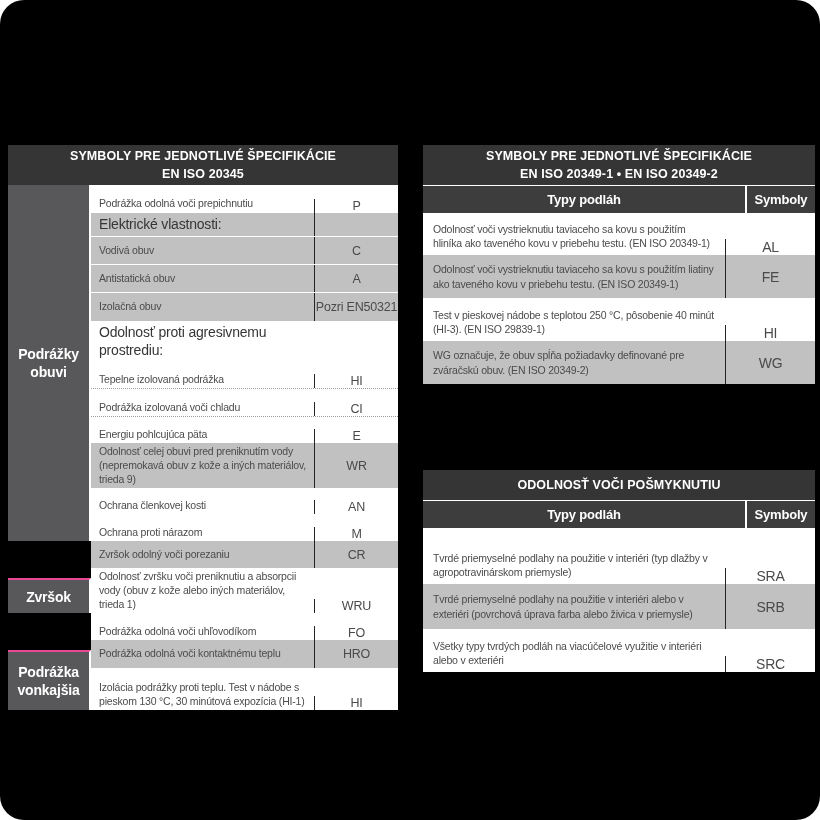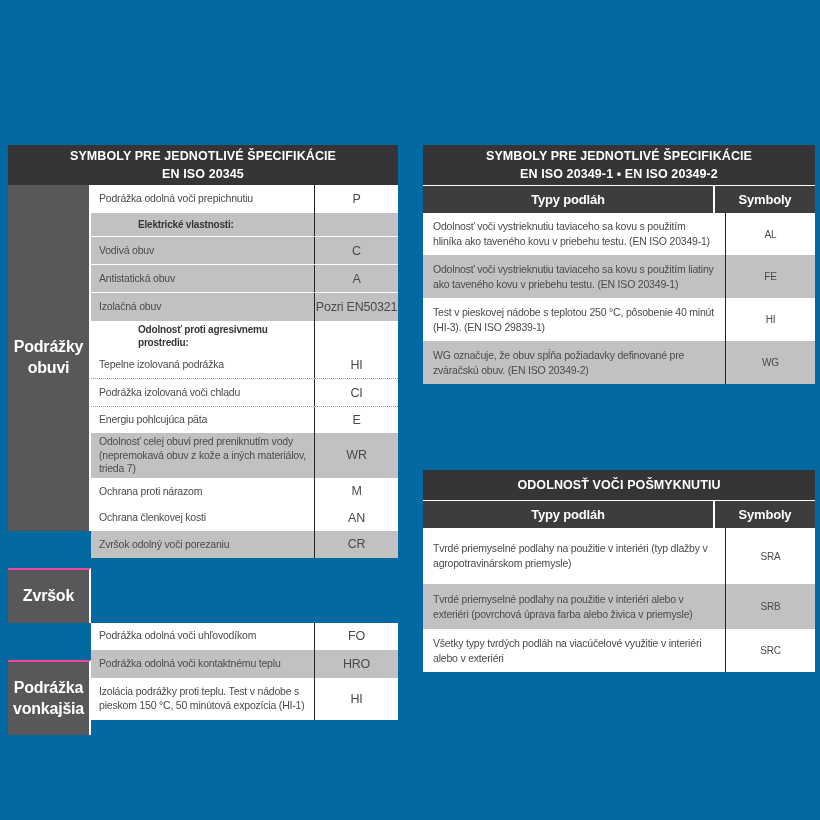--- a/index.html
+++ b/index.html
@@ -5,21 +5,21 @@
   * { margin:0; padding:0; box-sizing:border-box; }
   html,body { background:#fff; }
   body {
     font-family:"Liberation Sans", sans-serif;
     color:#4b4b4b;
     width:820px; height:820px;
     position:relative;
     overflow:hidden;
     letter-spacing:-0.2px;
   }
-  .canvas { position:absolute; inset:0; background:#0369a1; }
+  .canvas { position:absolute; inset:0; background:#000000;border-radius:24px; }
 
   
   .tbl { position:absolute; }
   .tbl-header {
     background:#353535; color:#fff;
     text-align:center; font-weight:700;
     font-size:12.5px; line-height:1.45;
     display:flex; flex-direction:column; justify-content:center;
     letter-spacing:0.1px;
   }
@@ -28,62 +28,62 @@
 
   .subheader {
     display:flex; height:28px;
     border-top:1px solid #fff;
   }
   .subheader > div {
     background:#3d3d3d; color:#fff; font-weight:700; font-size:13px;
     display:flex; align-items:center; justify-content:center;
   }
   .sub-types { flex:1; border-right:2px solid #fff; }
-  .sub-sym { width:100px; }
+  .sub-sym { width:68px; }
 
   
   .section { display:flex; }
   .side-cell {
     width:83px; background:#58585a; color:#fff;
-    font-weight:700; font-size:16px; line-height:1.3;
+    font-weight:700; font-size:14px; line-height:1.3;
     display:flex; align-items:center; justify-content:center;
     text-align:center; border-right:2px solid #fff;
-    padding:16px;
+    padding:2px;
   }
   .section.sep-top .side-cell { border-top:2px solid #ec4899;margin-top:37px; }
   .rows { flex:1; display:flex; flex-direction:column; }
   .row { display:flex; }
   .desc {
     flex:1; padding:2px 8px; font-size:10.5px; line-height:1.3;
     display:flex; flex-direction:column; justify-content:center;
     align-items:flex-start; text-align:left;
   }
   .sym {
     width:84px; border-left:1px solid #242424;
     display:flex; align-items:center; justify-content:center;
     font-size:12.5px; color:#4a4a4a;
   }
-  .row.bold .desc { font-weight:700; color:#363636; font-size:10px;margin-left:39px; }
+  .row.bold .desc { font-weight:400; color:#363636; font-size:14px; }
   .shade-g { background:#c1c1c1; }
-  .shade-w { background:#ffffff; }
+  .shade-w { background:#ffffff;align-items:flex-end; }
   .sep-wht { border-bottom:1px solid #fdfdfd; }
   .sep-dot { border-bottom:1px dotted #9a9a9a; }
   .h24 { min-height:24px; } .h26 { min-height:26px; } .h27 { min-height:27px; }
   .h28 { min-height:28px; } .h38 { min-height:38px; } .h42r { min-height:42px; }
 
   
   .rrow { display:flex; }
   .rdesc {
     flex:1; padding:4px 10px; font-size:10.5px; line-height:1.4;
     display:flex; flex-direction:column; justify-content:center;
   }
   .rsym {
     width:90px; border-left:1px solid #242424;
     display:flex; align-items:center; justify-content:center;
-    font-size:10px; color:#4a4a4a;
+    font-size:14px; color:#4a4a4a;
   }
   .rh42 { min-height:42px; } .rh43 { min-height:43px; }
   .rh56 { min-height:56px; } .rh45 { min-height:45px; }
 
   #left-table  { left:8px;  top:145px; width:390px; }
   #right-table-1 { left:423px; top:145px; width:392px; }
   #right-table-2 { left:423px; top:470px; width:392px; }
 </style>
 </head>
 <body>
@@ -129,57 +129,61 @@
         </div>
         <div class="row shade-w h28 sep-dot">
           <div class="desc">Podrážka izolovaná voči chladu</div>
           <div class="sym">CI</div>
         </div>
         <div class="row shade-w h26">
           <div class="desc">Energiu pohlcujúca päta</div>
           <div class="sym">E</div>
         </div>
         <div class="row shade-g h38">
-          <div class="desc">Odolnosť celej obuvi pred preniknutím vody (nepremokavá obuv z kože a iných materiálov, trieda 7)</div>
+          <div class="desc">Odolnosť celej obuvi pred preniknutím vody (nepremokavá obuv z kože a iných materiálov, trieda 9)</div>
           <div class="sym">WR</div>
+        </div>
+        <div class="row shade-w h26">
+          <div class="desc">Ochrana členkovej kosti</div>
+          <div class="sym">AN</div>
         </div>
         <div class="row shade-w h27">
           <div class="desc">Ochrana proti nárazom</div>
           <div class="sym">M</div>
-        </div>
-        <div class="row shade-w h26">
-          <div class="desc">Ochrana členkovej kosti</div>
-          <div class="sym">AN</div>
         </div>
       </div>
     </div>
 
     <div class="section sep-top">
       <div class="side-cell">Zvršok</div>
       <div class="rows">
         <div class="row shade-g h27">
           <div class="desc">Zvršok odolný voči porezaniu</div>
           <div class="sym">CR</div>
         </div>
+        <div class="row shade-w h38">
+          <div class="desc">Odolnosť zvršku voči preniknutiu a absorpcii vody (obuv z kože alebo iných materiálov, trieda 1)</div>
+          <div class="sym">WRU</div>
+        </div>
       </div>
     </div>
 
     <div class="section sep-top">
       <div class="side-cell">Podrážka vonkajšia</div>
       <div class="rows">
         <div class="row shade-w h27">
           <div class="desc">Podrážka odolná voči uhľovodíkom</div>
           <div class="sym">FO</div>
         </div>
         <div class="row shade-g h28">
           <div class="desc">Podrážka odolná voči kontaktnému teplu</div>
           <div class="sym">HRO</div>
         </div>
         <div class="row shade-w h42r">
-          <div class="desc">Izolácia podrážky proti teplu. Test v nádobe s pieskom 150 °C, 50 minútová expozícia (HI-1)</div>
+          <div class="desc">Izolácia podrážky proti teplu. Test v nádobe s pieskom 130 °C, 30 minútová expozícia (HI-1)</div>
           <div class="sym">HI</div>
         </div>
       </div>
     </div>
   </div>
 
   <div class="tbl" id="right-table-1">
     <div class="tbl-header h40">
       <span>SYMBOLY PRE JEDNOTLIVÉ ŠPECIFIKÁCIE</span>
       <span>EN ISO 20349-1 • EN ISO 20349-2</span>

